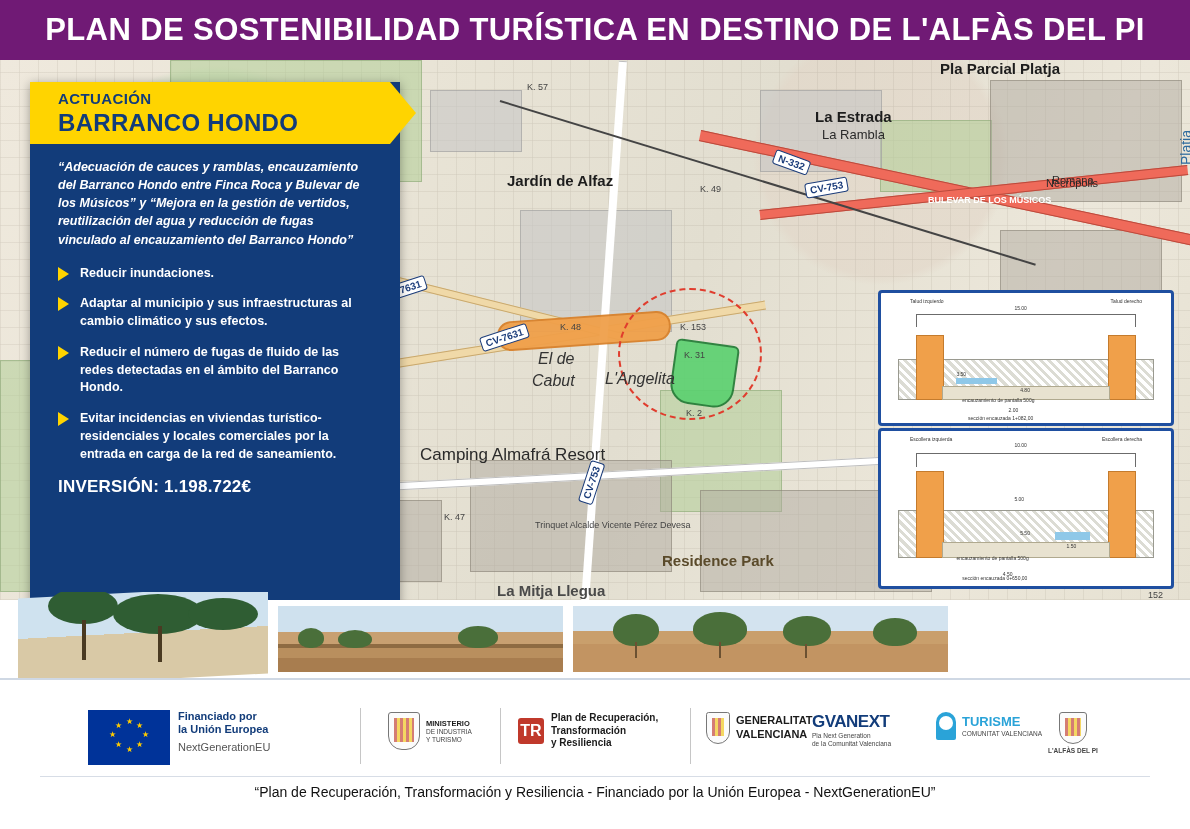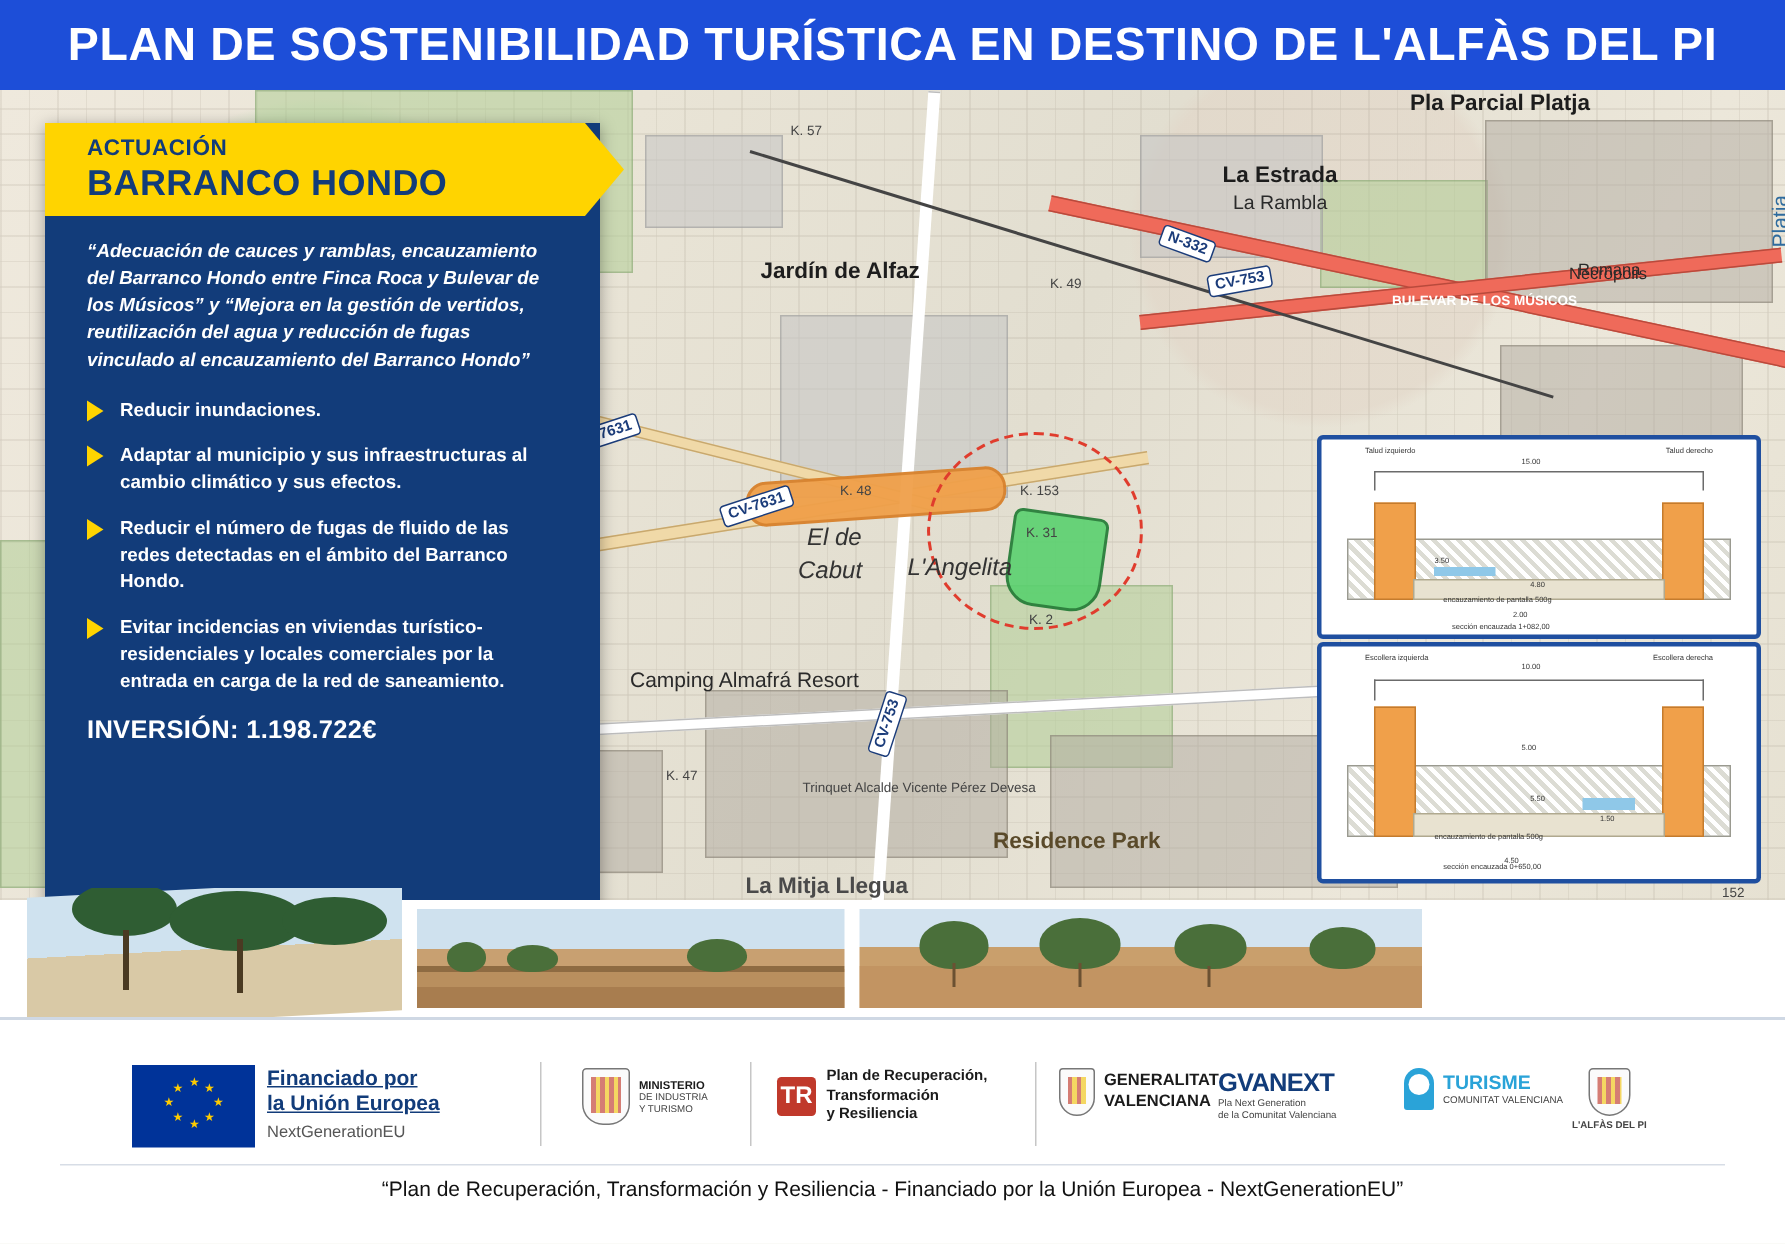--- a/index.html
+++ b/index.html
@@ -8,21 +8,21 @@
     font-family:"Liberation Sans", sans-serif;
     background:#ffffff;
     overflow:hidden;
     position:relative;
   }
   .poster{position:relative;width:1190px;height:829px;overflow:hidden;background:#fff;}
 
   
   .header{
     position:absolute;left:0;top:0;width:1190px;height:60px;
-    background:#1d4ed8;
+    background:#701a75;
     display:flex;align-items:center;justify-content:center;
   }
   .header-title{
     color:#ffffff;font-size:31px;font-weight:bold;letter-spacing:.4px;
     text-align:center;white-space:nowrap;
   }
 
   
   .map{
     position:absolute;left:0;top:60px;width:1190px;height:540px;
@@ -138,21 +138,21 @@
   .ph-band{position:absolute;left:0;right:0;}
   .ph-tree{position:absolute;border-radius:50% 50% 45% 45%;background:#4a6f3a;}
   .ph-trunk{position:absolute;background:#6b5132;width:2px;}
 
   
   .footer{position:absolute;left:0;top:678px;width:1190px;height:151px;background:#ffffff;border-top:2px solid #cfd8e4;}
   .logos{position:absolute;left:0;top:16px;width:1190px;height:78px;}
   .eu-flag{position:absolute;left:88px;top:14px;width:82px;height:55px;background:#003399;}
   .eu-star{position:absolute;color:#ffcc00;font-size:8px;line-height:8px;}
   .eu-text{position:absolute;left:178px;top:14px;}
-  .eu-t1{font-size:14px;font-weight:bold;color:#123c7a;line-height:1.2;text-decoration:underline;}
+  .eu-t1{font-size:11px;font-weight:bold;color:#123c7a;line-height:1.2;}
   .eu-t2{font-size:11px;color:#555;margin-top:5px;}
   .divider{position:absolute;top:12px;width:1px;height:56px;background:#c6c6c6;}
   .logo-block{position:absolute;top:16px;}
   .lg-title{font-size:10px;font-weight:bold;color:#1b1b1b;line-height:1.25;}
   .lg-sub{font-size:6.5px;color:#444;line-height:1.2;}
   .crest{width:30px;height:36px;border:1px solid #777;border-radius:3px 3px 14px 14px;background:#fbfbfb;position:relative;}
   .crest:after{content:"";position:absolute;left:5px;top:5px;right:5px;bottom:7px;
     background:repeating-linear-gradient(90deg,#c0392b 0 3px,#f1c40f 3px 6px);opacity:.65;}
   .tr-logo{width:26px;height:26px;background:#c0392b;color:#fff;font-weight:bold;font-size:16px;
     display:flex;align-items:center;justify-content:center;border-radius:3px;}
@@ -208,21 +208,21 @@
     <div class="map-label big" style="left:940px;top:0;">Pla Parcial Platja</div>
     <div class="map-label big" style="left:815px;top:48px;">La Estrada</div>
     <div class="map-label" style="left:822px;top:67px;">La Rambla</div>
     <div class="map-label big" style="left:495px;top:112px;margin-left:12px;">Jardín de Alfaz</div>
     <div class="map-label" style="left:1046px;top:117px;font-size:11px;">Necrópolis</div>
     <div class="map-label" style="left:1052px;top:114px;font-size:11px;">Romana</div>
     <div class="map-label small" style="left:928px;top:135px;color:#fff;font-weight:bold;">BULEVAR DE LOS MÚSICOS</div>
     <div class="map-label italic" style="left:538px;top:290px;">El de</div>
     <div class="map-label italic" style="left:532px;top:312px;">Cabut</div>
     <div class="map-label italic" style="left:605px;top:310px;">L'Angelita</div>
-    <div class="map-label" style="left:420px;top:385px;font-size:14px;">Camping Almafrá Resort</div>
+    <div class="map-label" style="left:420px;top:385px;font-size:17px;">Camping Almafrá Resort</div>
     <div class="map-label small" style="left:535px;top:460px;">Trinquet Alcalde Vicente Pérez Devesa</div>
     <div class="map-label big" style="left:662px;top:492px;color:#5a4a2a;">Residence Park</div>
     <div class="map-label big" style="left:497px;top:522px;color:#4a4a4a;">La Mitja Llegua</div>
     <div class="map-label rot" style="left:1178px;top:105px;font-size:14px;color:#2e6b9e;">Platja</div>
 
     <div class="shield" style="left:773px;top:95px;transform:rotate(20deg);">N-332</div>
     <div class="shield" style="left:805px;top:120px;transform:rotate(-10deg);">CV-753</div>
     <div class="shield" style="left:480px;top:270px;transform:rotate(-18deg);">CV-7631</div>
     <div class="shield" style="left:378px;top:222px;transform:rotate(-18deg);">CV-7631</div>
     <div class="shield" style="left:570px;top:415px;transform:rotate(-72deg);">CV-753</div>

